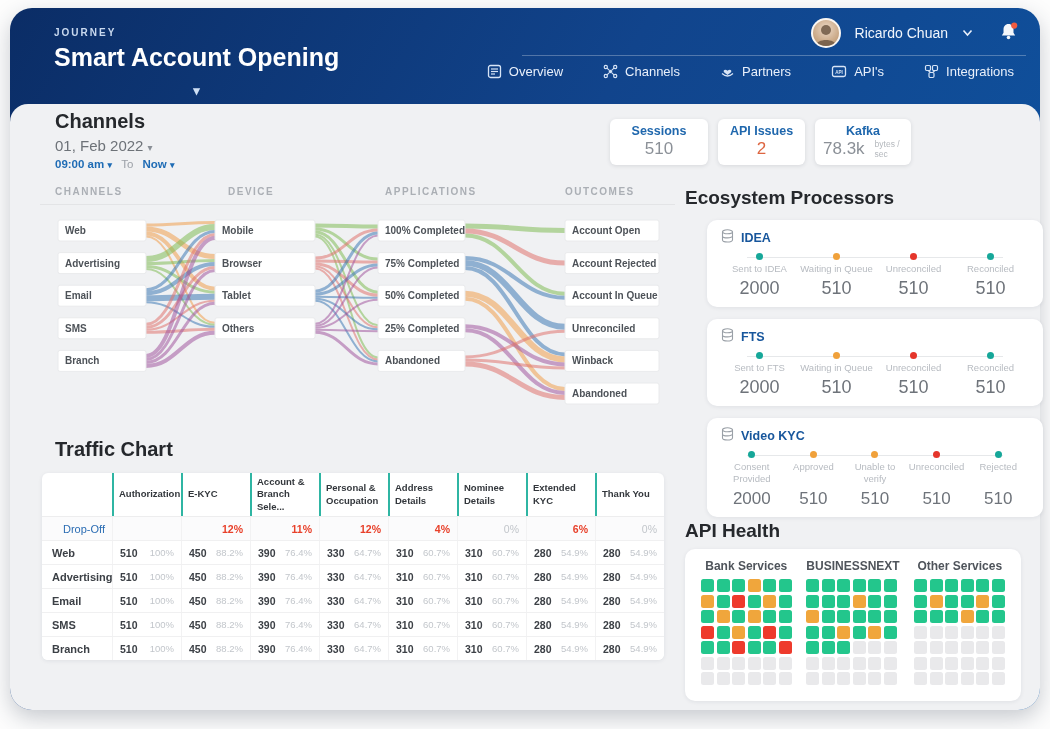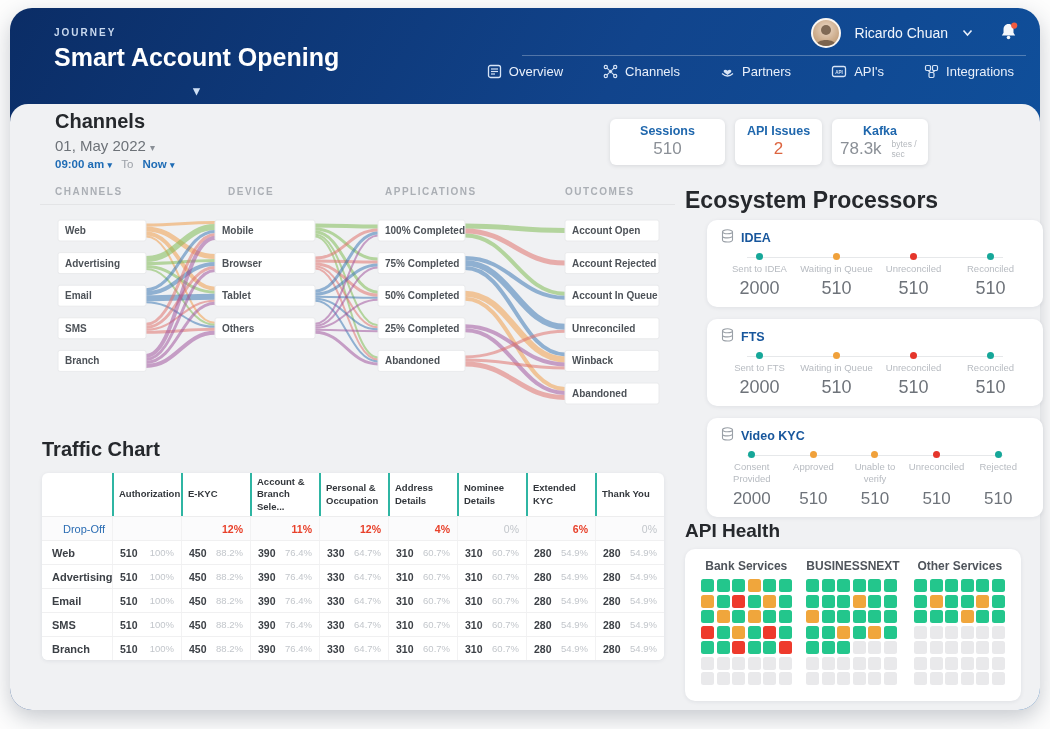--- a/index.html
+++ b/index.html
@@ -37,21 +37,21 @@
 
   
   .kpi-row{position:absolute;left:600px;top:111px;display:flex;gap:10px;}
   .kpi-card{background:#fff;border-radius:6px;box-shadow:0 1px 4px rgba(30,40,60,.12);height:46px;
     display:flex;flex-direction:column;align-items:center;justify-content:center;padding:3px 8px;cursor:pointer;}
   .kpi-label{font-size:12.5px;font-weight:bold;color:#1f67ad;line-height:1.2;}
   .kpi-value{font-size:17px;color:#8b9097;line-height:1.2;}
   .kpi-value.alert{color:#dd6540;}
   .kpi-inline{display:flex;align-items:center;gap:6px;}
   .kpi-unit{font-size:8.5px;color:#b4b8bd;margin-left:4px;}
-  .w-sessions{width:115px}.w-struggle{width:98px}.w-api{width:87px}.w-kafka{width:96px}
+  .w-sessions{width:98px}.w-struggle{width:98px}.w-api{width:87px}.w-kafka{width:96px}
 
   
   .sankey{position:absolute;left:30px;top:176px;width:635px;height:240px;}
   .sankey-headers{position:relative;height:21px;border-bottom:1px solid #e3e4e6;}
   .sankey-headers span{position:absolute;top:2px;font-size:10px;font-weight:bold;letter-spacing:1.5px;color:#abafb5;}
   #sankey-svg{display:block;margin-top:4px;}
 
   
   .eco-title{position:absolute;left:675px;top:179px;}
   .eco-stack{position:absolute;left:697px;top:212px;width:336px;display:flex;flex-direction:column;gap:12px;}
@@ -63,21 +63,21 @@
   .dots-flex{position:relative;display:flex;}
   .dots-flex .dcell{flex:1;display:flex;justify-content:center;}
   .dot{width:7px;height:7px;border-radius:50%;}
   .metrics{display:flex;}
   .metric{flex:1;text-align:center;}
   .m-label{font-size:9.5px;color:#b7bbc1;line-height:1.35;white-space:nowrap;}
   .eco-card.five .m-label{white-space:normal;min-height:26px;}
   .m-value{font-size:18px;color:#6e737a;margin-top:2px;}
 
   
-  .traffic-title{position:absolute;left:32px;top:430px;}
+  .traffic-title{position:absolute;left:45px;top:430px;}
   .tc-wrap{position:absolute;left:32px;top:465px;width:622px;background:#fff;border-radius:6px;
     box-shadow:0 1px 4px rgba(30,40,60,.08);overflow:hidden;}
   .tc-row{display:grid;grid-template-columns:70px repeat(8,69px);}
   .tc-row.head .th{border-left:2px solid #2fb5a3;display:flex;align-items:center;padding:3px 5px;
     font-size:9.5px;font-weight:bold;color:#33373c;line-height:1.3;min-height:34px;}
   .tc-row.head .corner{border-left:none;}
   .tc-row.drop{background:#fbfbfc;border-top:1px solid #ededee;}
   .tc-row.drop .cell{justify-content:flex-end;}
   .drop-label{font-size:11px;font-weight:normal;color:#2a6cb3;}
   .drop-val{font-size:10.5px;font-weight:bold;color:#e8402a;}
@@ -180,21 +180,21 @@
           <line x1="11" y1="6.5" x2="8.2" y2="8.8" stroke="#d7e4f6" stroke-width="1.1"></line>
         </svg>
         <span>Integrations</span>
       </div>
     </div>
 
     <div class="body-panel"></div>
 
     <div class="sec-title channels-title">Channels</div>
     <div class="date-row">
-      <span>01, May 2022</span>
+      <span>01, Feb 2022</span>
       <span class="caret">▾</span>
     </div>
     <div class="time-row">
       <span class="time-link">
         <span>09:00 am</span>
         <span class="caret">▾</span>
       </span>
       <span class="to-label">To</span>
       <span class="time-link">
         <span>Now</span>
@@ -359,21 +359,21 @@
             <rect x="525" y="141.4" width="94" height="21" rx="2" fill="#ffffff" stroke="#e9eaec"></rect>
             <text x="532" y="155.4" font-size="10" font-weight="bold" fill="#4d5258">Winback</text>
           </g>
           <g>
             <rect x="525" y="174" width="94" height="21" rx="2" fill="#ffffff" stroke="#e9eaec"></rect>
             <text x="532" y="188" font-size="10" font-weight="bold" fill="#4d5258">Abandoned</text>
           </g>
         </svg>
     </div>
 
-    <div class="sec-title eco-title" style="font-size:23px;">Ecosystem Processors</div>
+    <div class="sec-title eco-title" style="font-size:19px;">Ecosystem Processors</div>
     <div class="eco-stack" id="eco-stack">
         <div class="eco-card">
           <div class="eco-head">
             <span><svg width="13" height="14" viewBox="0 0 13 14">
                 <ellipse cx="6.5" cy="2.8" rx="5" ry="2" fill="none" stroke="#9aa0a7" stroke-width="1.1"></ellipse>
                 <path d="M1.5 2.8 V11 C1.5 12.1 3.7 13 6.5 13 C9.3 13 11.5 12.1 11.5 11 V2.8" fill="none" stroke="#9aa0a7" stroke-width="1.1"></path>
                 <path d="M1.5 6.9 C1.5 8 3.7 8.9 6.5 8.9 C9.3 8.9 11.5 8 11.5 6.9" fill="none" stroke="#9aa0a7" stroke-width="1.1"></path>
               </svg></span>
             <b class="eco-name">IDEA</b>
           </div>

